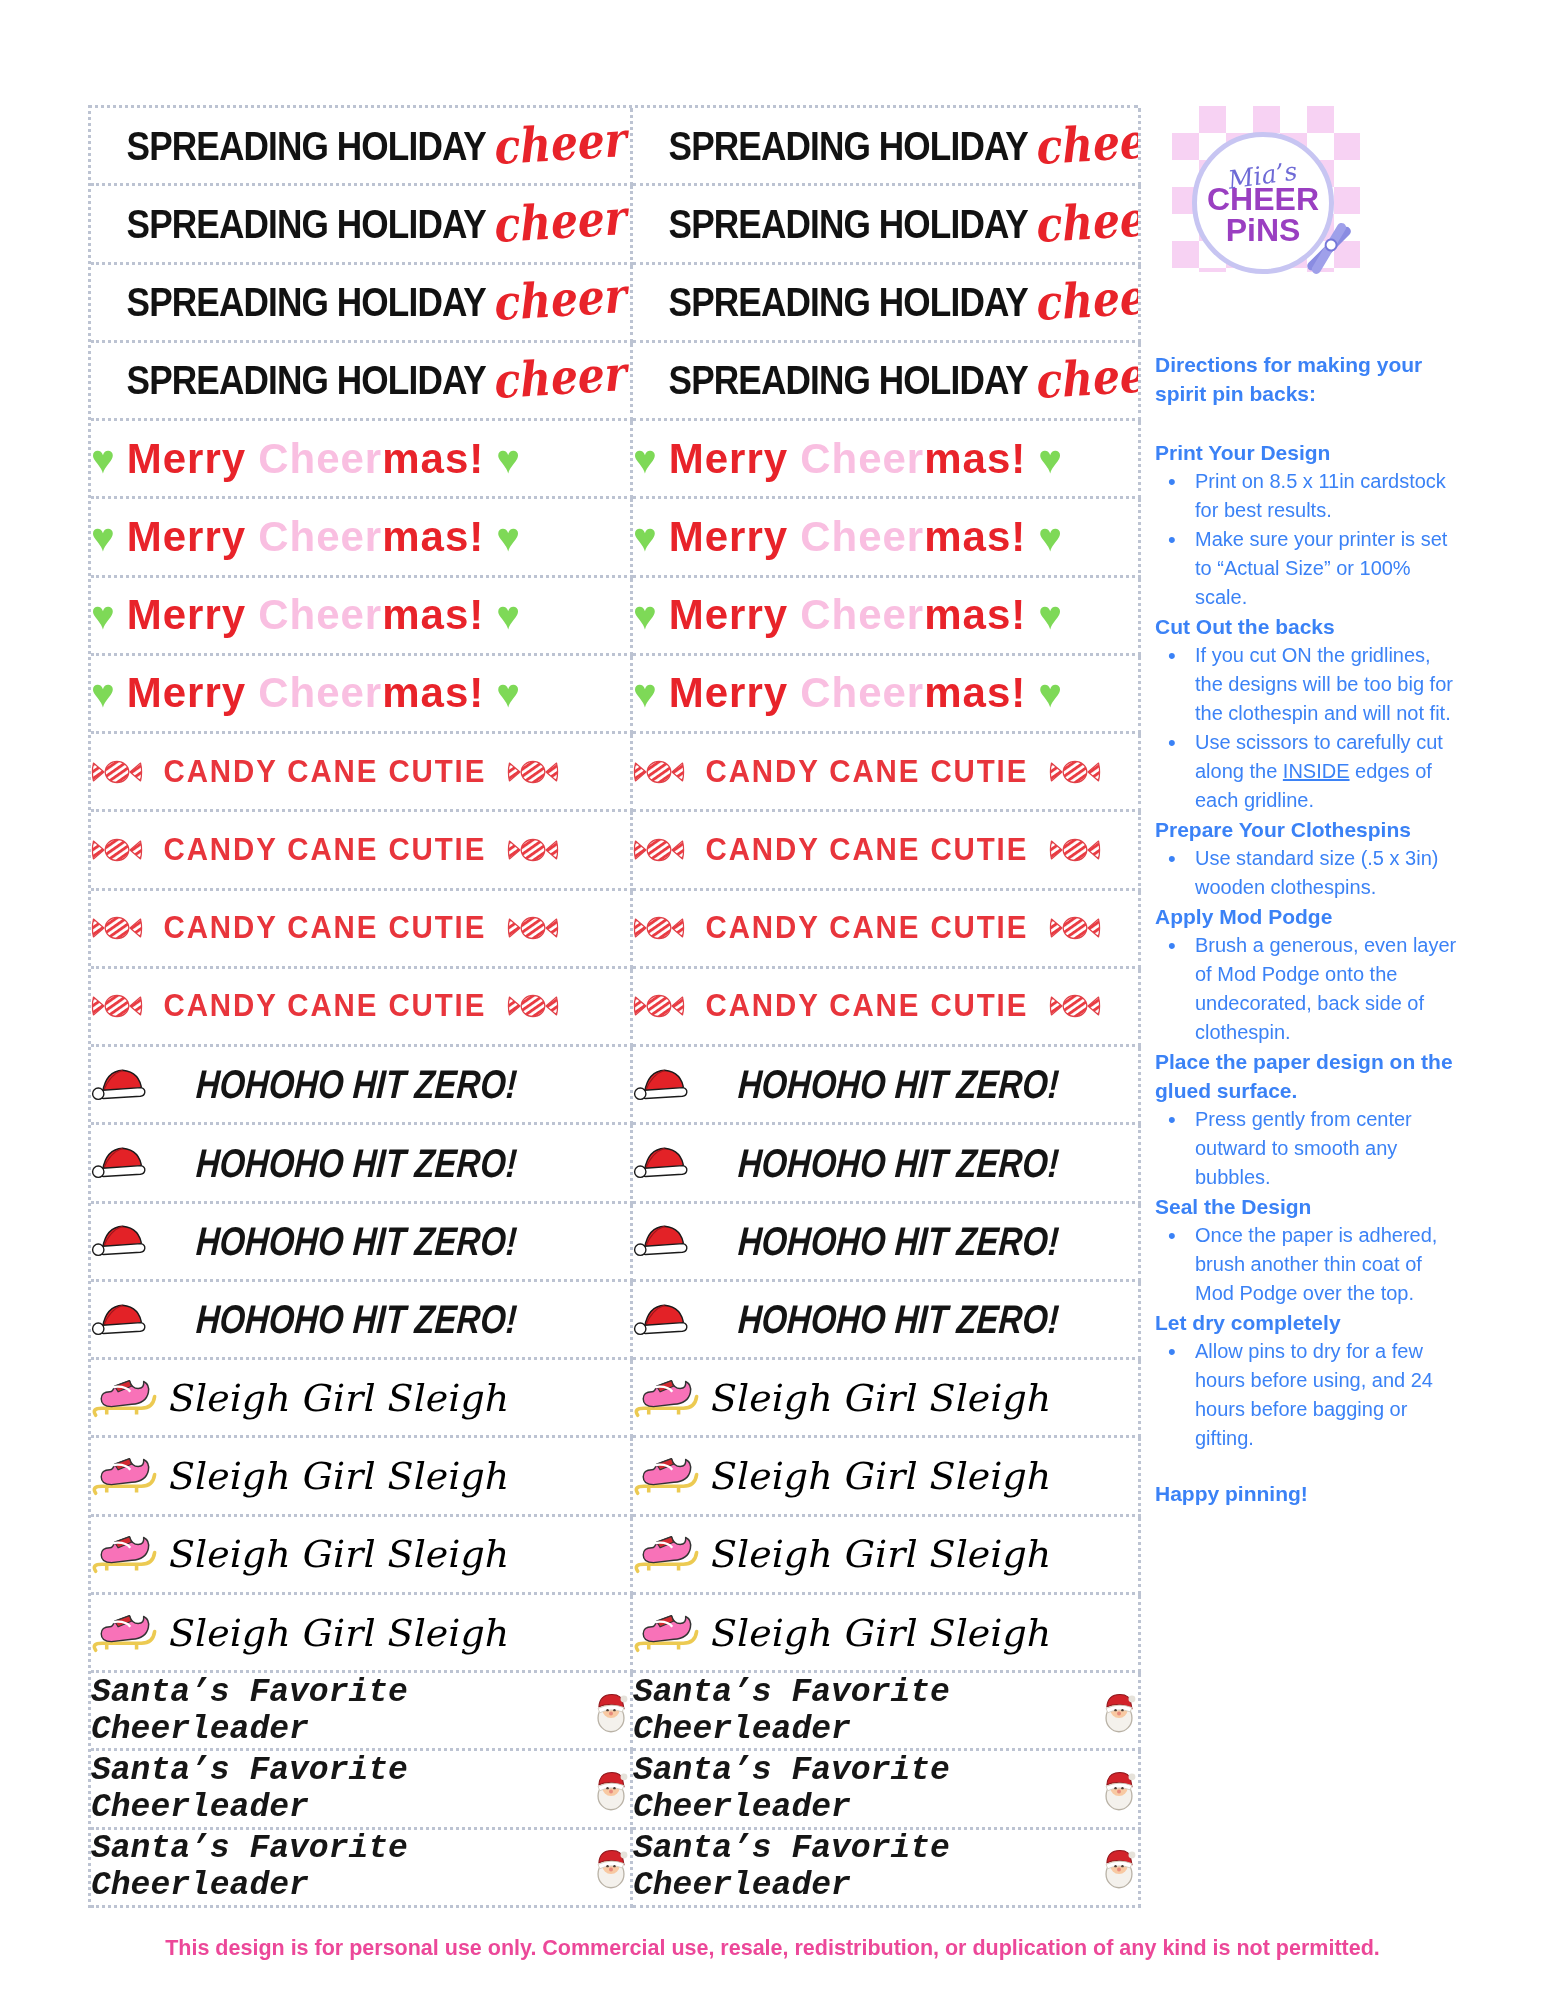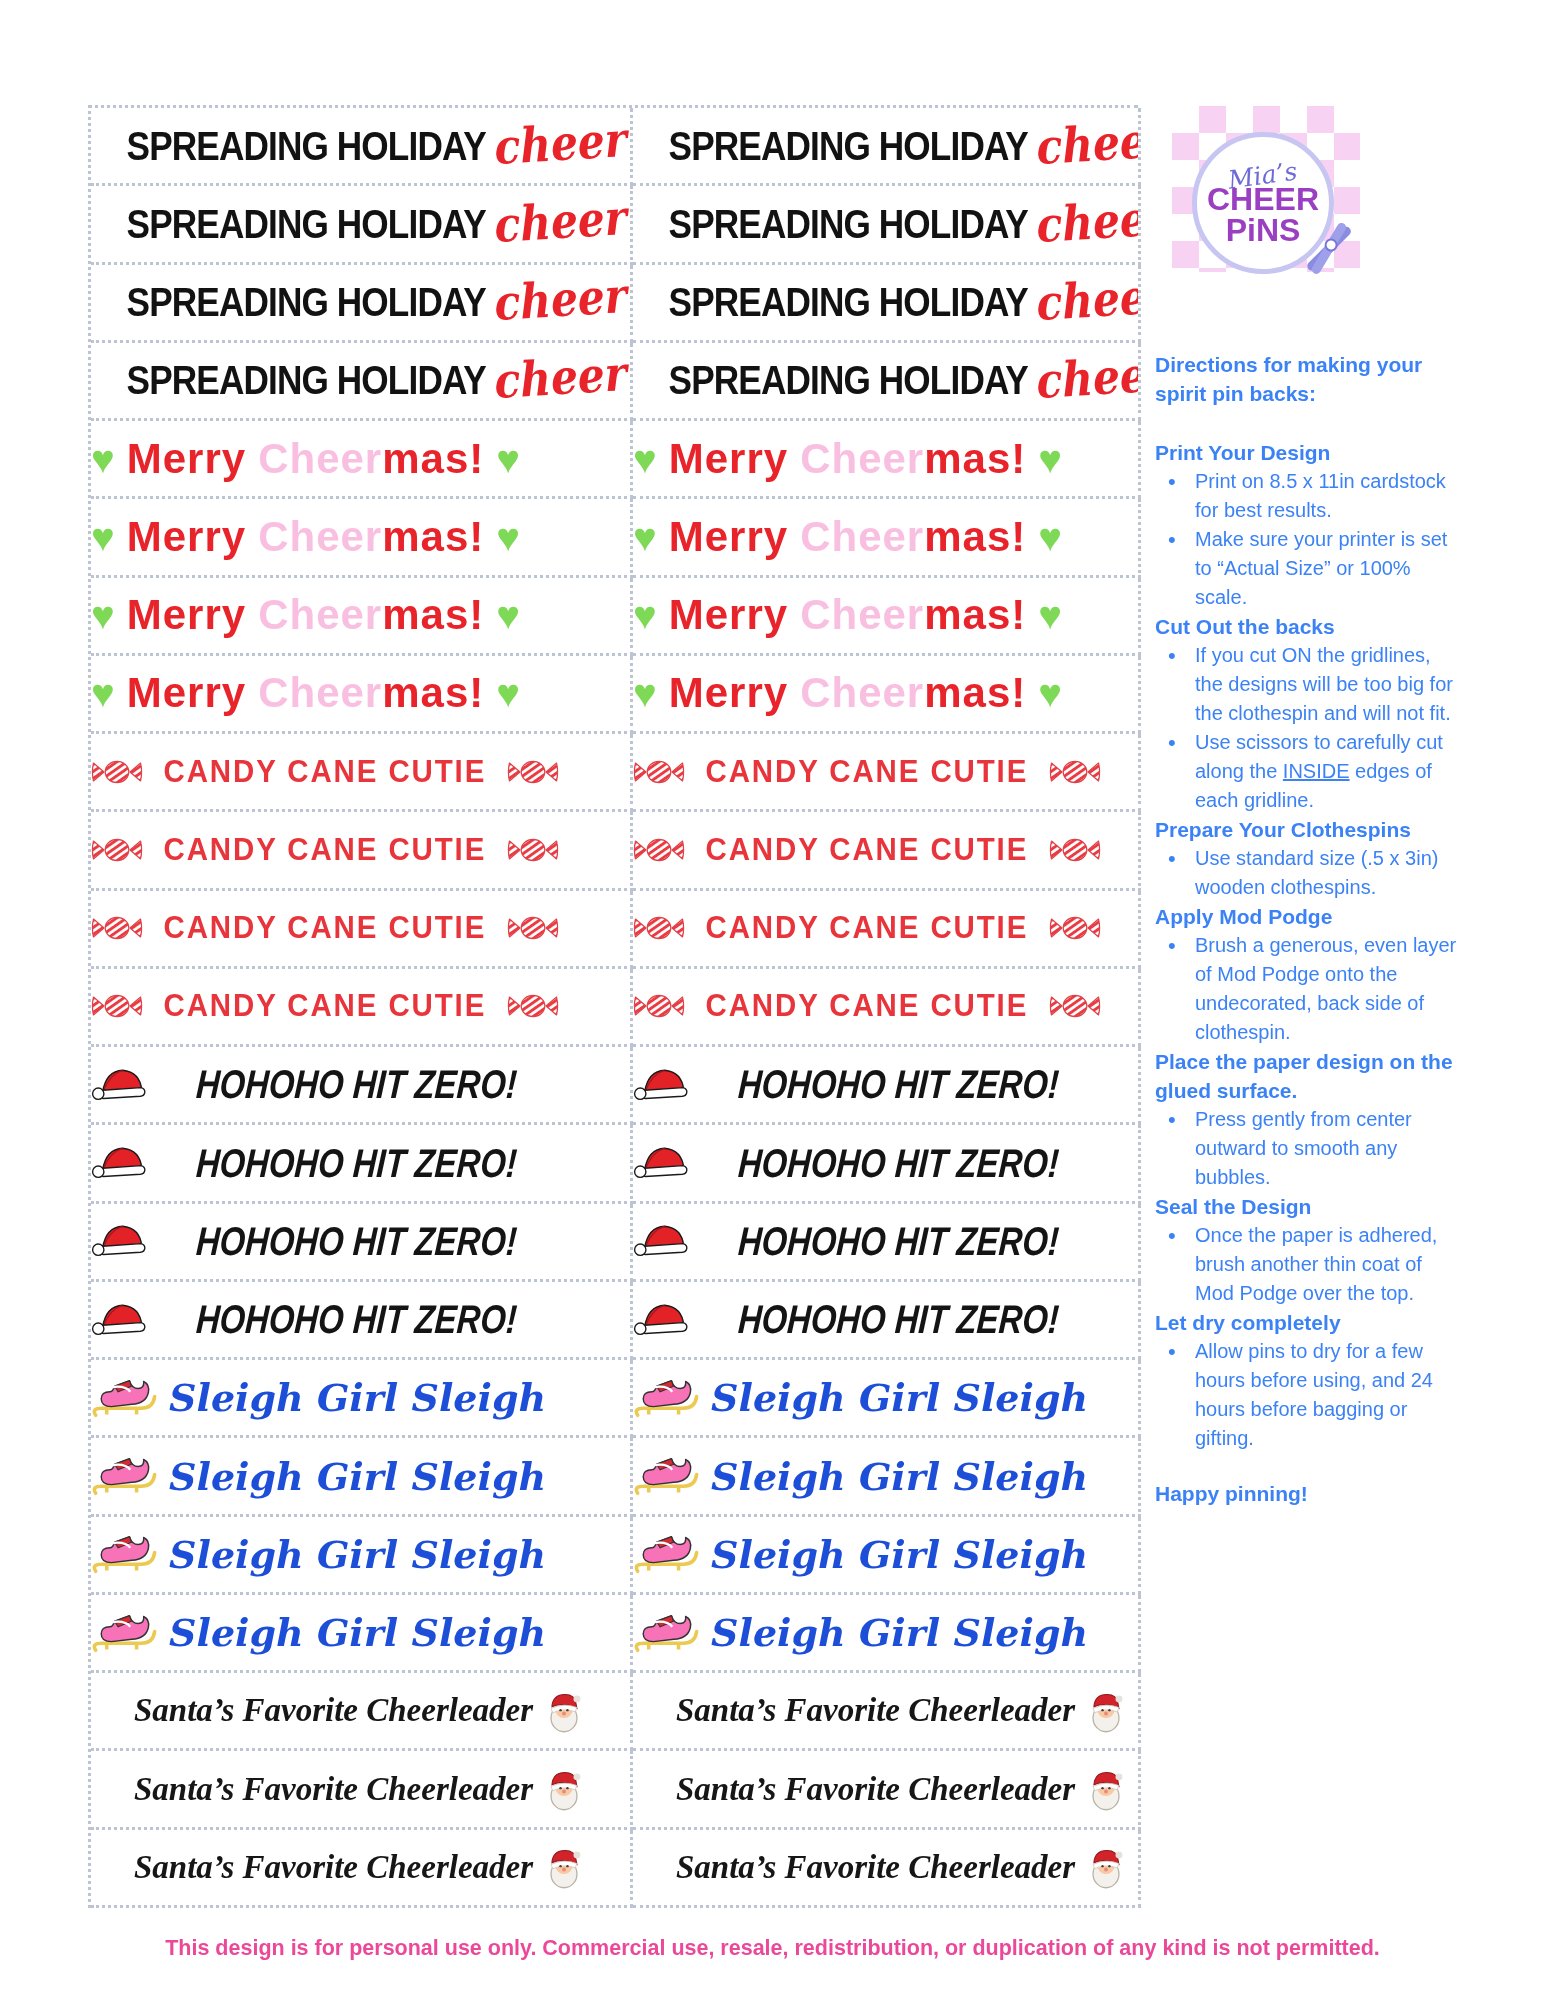--- a/index.html
+++ b/index.html
@@ -31,25 +31,25 @@
   .m-heart { color:#7ed957; font-size:40px; line-height:40px; }
   .m-red  { color:#e8232a; font-weight:800; font-size:42px; letter-spacing:1px; }
   .m-pink { color:#f9bfe1; font-weight:800; font-size:42px; letter-spacing:1px; }
   .m-word span { display:inline; }
 
   .candy-label { color:#e8353c; font-weight:800; font-size:31px; letter-spacing:2px; transform:scaleX(.95); }
 
   .hoho-label { color:#141414; font-weight:900; font-style:italic; font-size:40px;
                 letter-spacing:0px; transform:scaleX(.82) skewX(-4deg); }
 
-  .sleigh-label { color:#1d4ed8; font-family:"DejaVu Serif",serif; font-style:italic;
-                  font-weight:700; font-size:38px; }
-
-  .santa-label { color:#161616; font-family:Liberation Serif, serif; font-style:italic;
-                 font-weight:700; font-size:33px;margin-left:43px; }
+  .sleigh-label { color:#000000; font-family:"DejaVu Serif",serif; font-style:italic;
+                  font-weight:400; font-size:38px; }
+
+  .santa-label { color:#161616; font-family:Liberation Mono, monospace; font-style:italic;
+                 font-weight:700; font-size:33px; }
 
   .icon-svg { flex:0 0 auto; }
 
   
   .logo-box {
     position:absolute; left:1172px; top:106px; width:188px; height:166px;
     background:repeating-conic-gradient(#f7d2f3 0% 25%, #ffffff 0% 50%);
     background-size:54px 54px;
   }
   .logo-circle {

